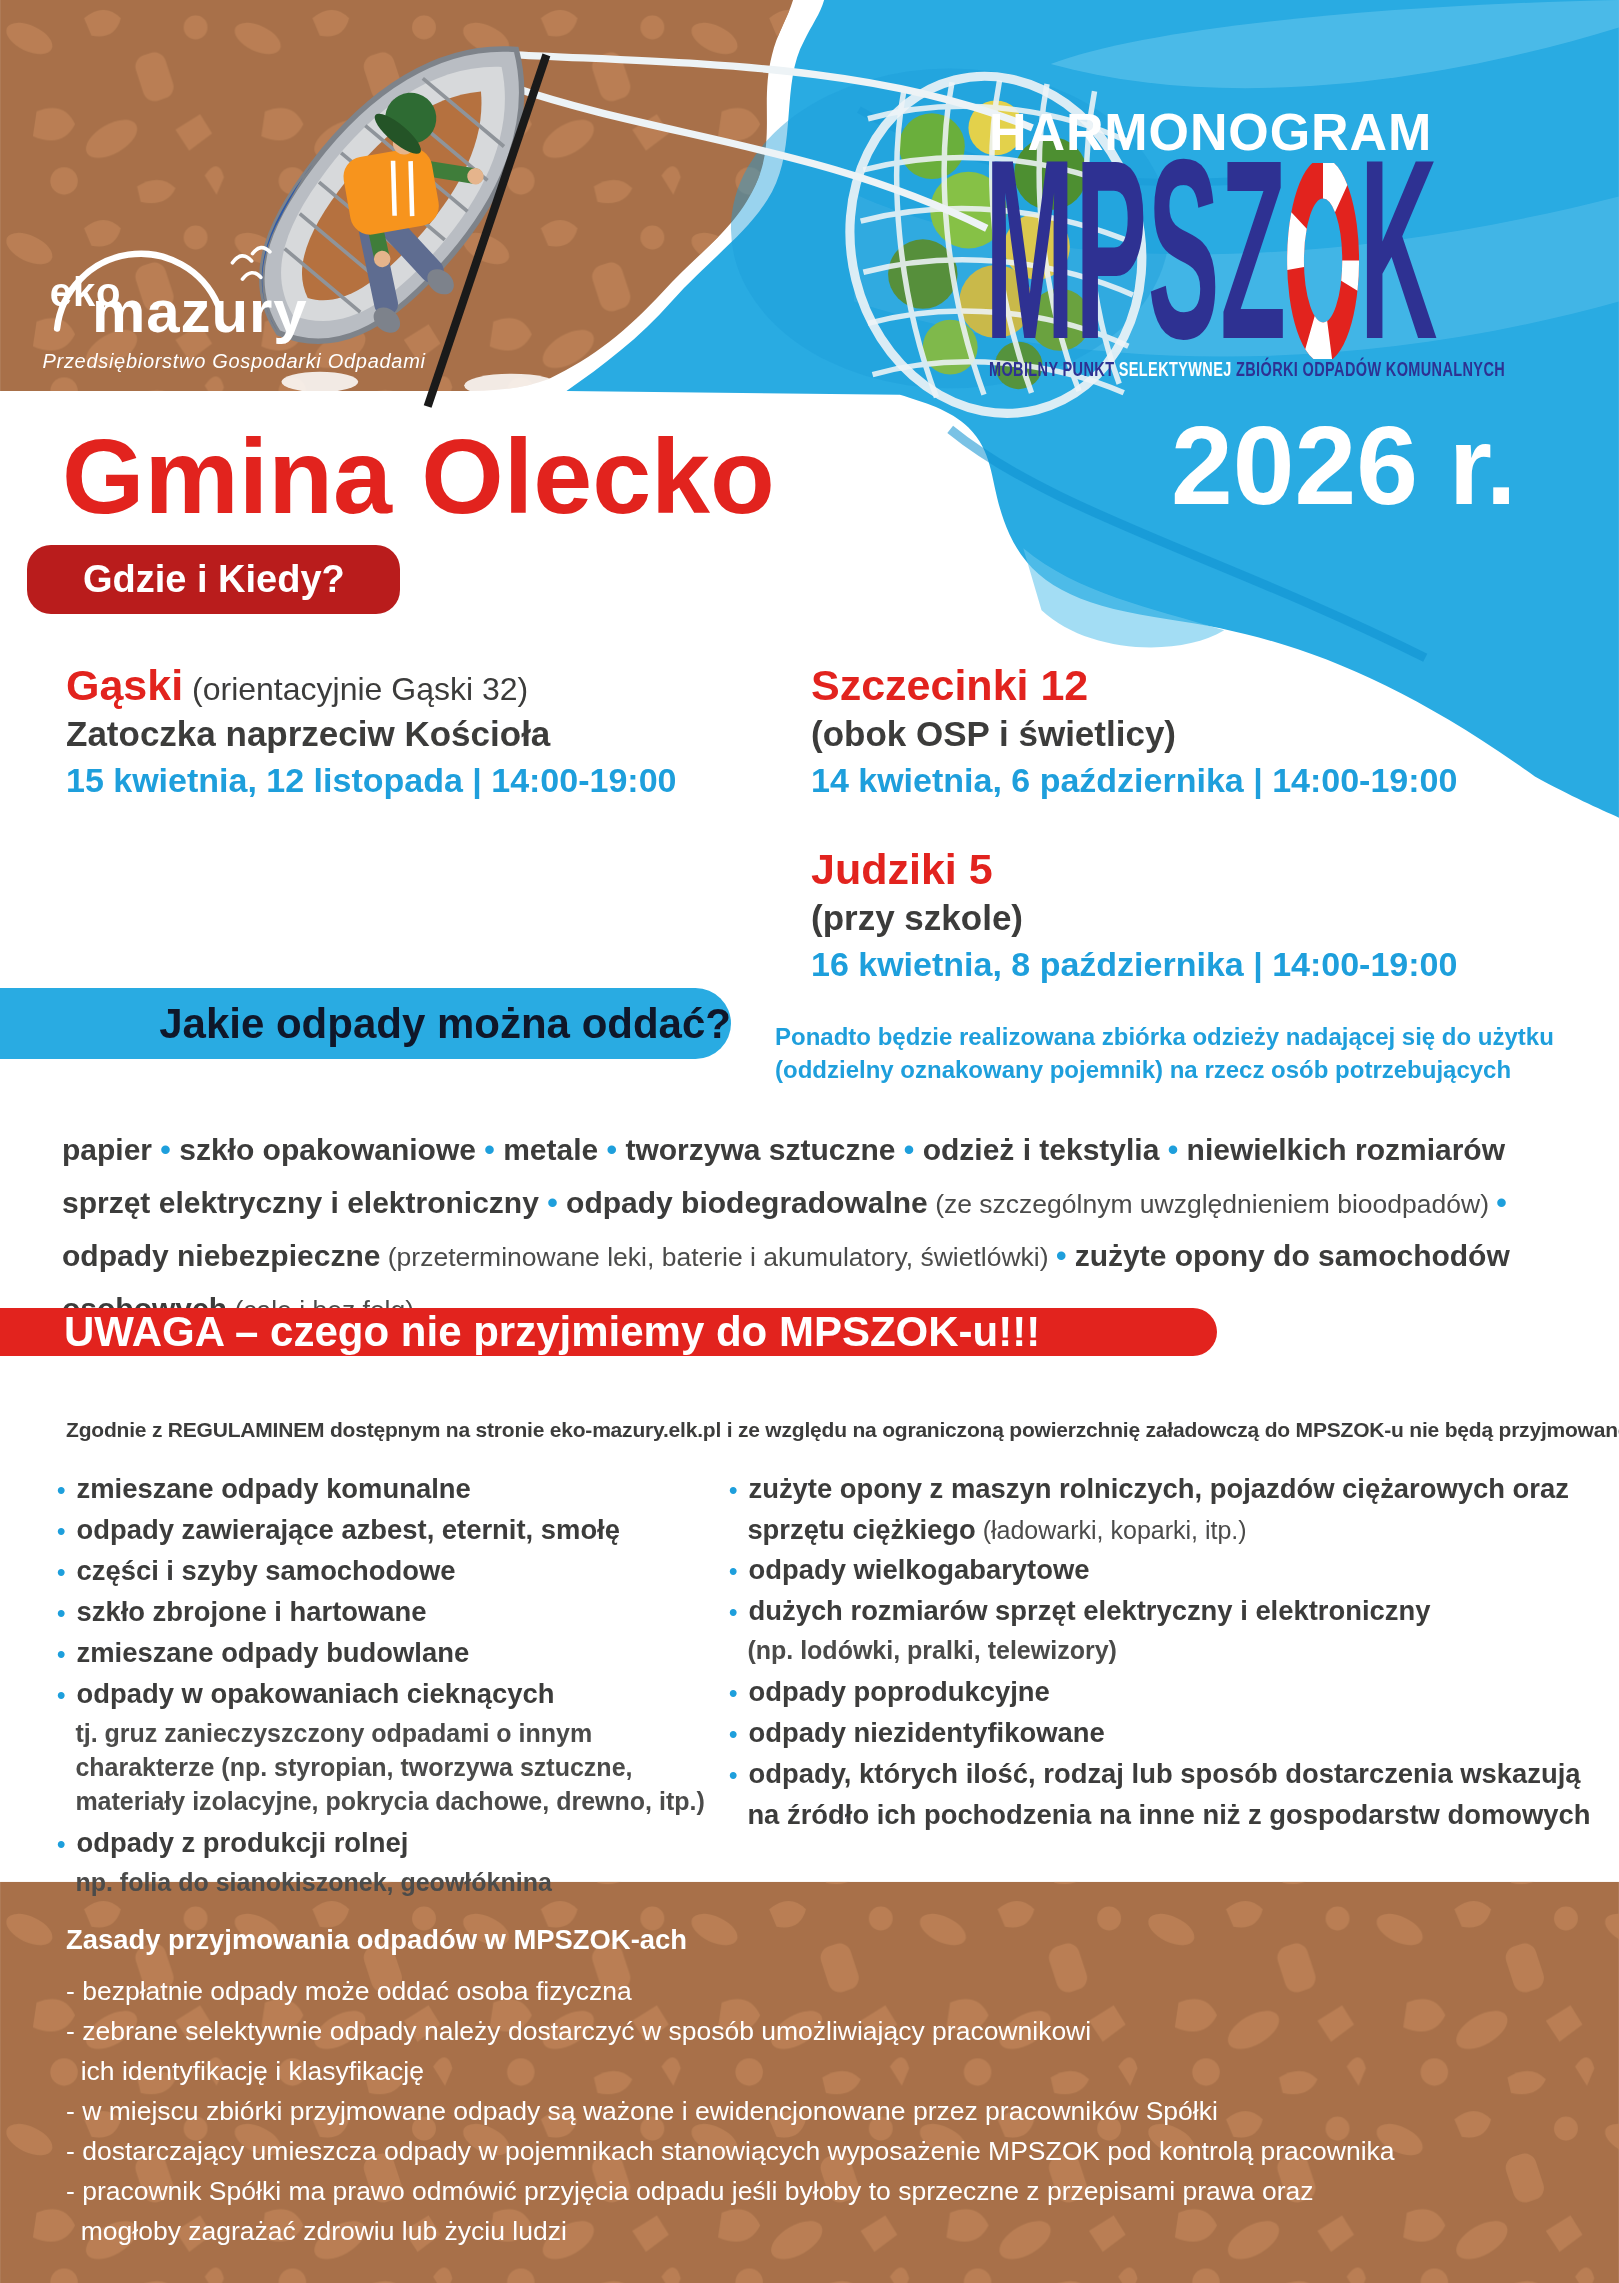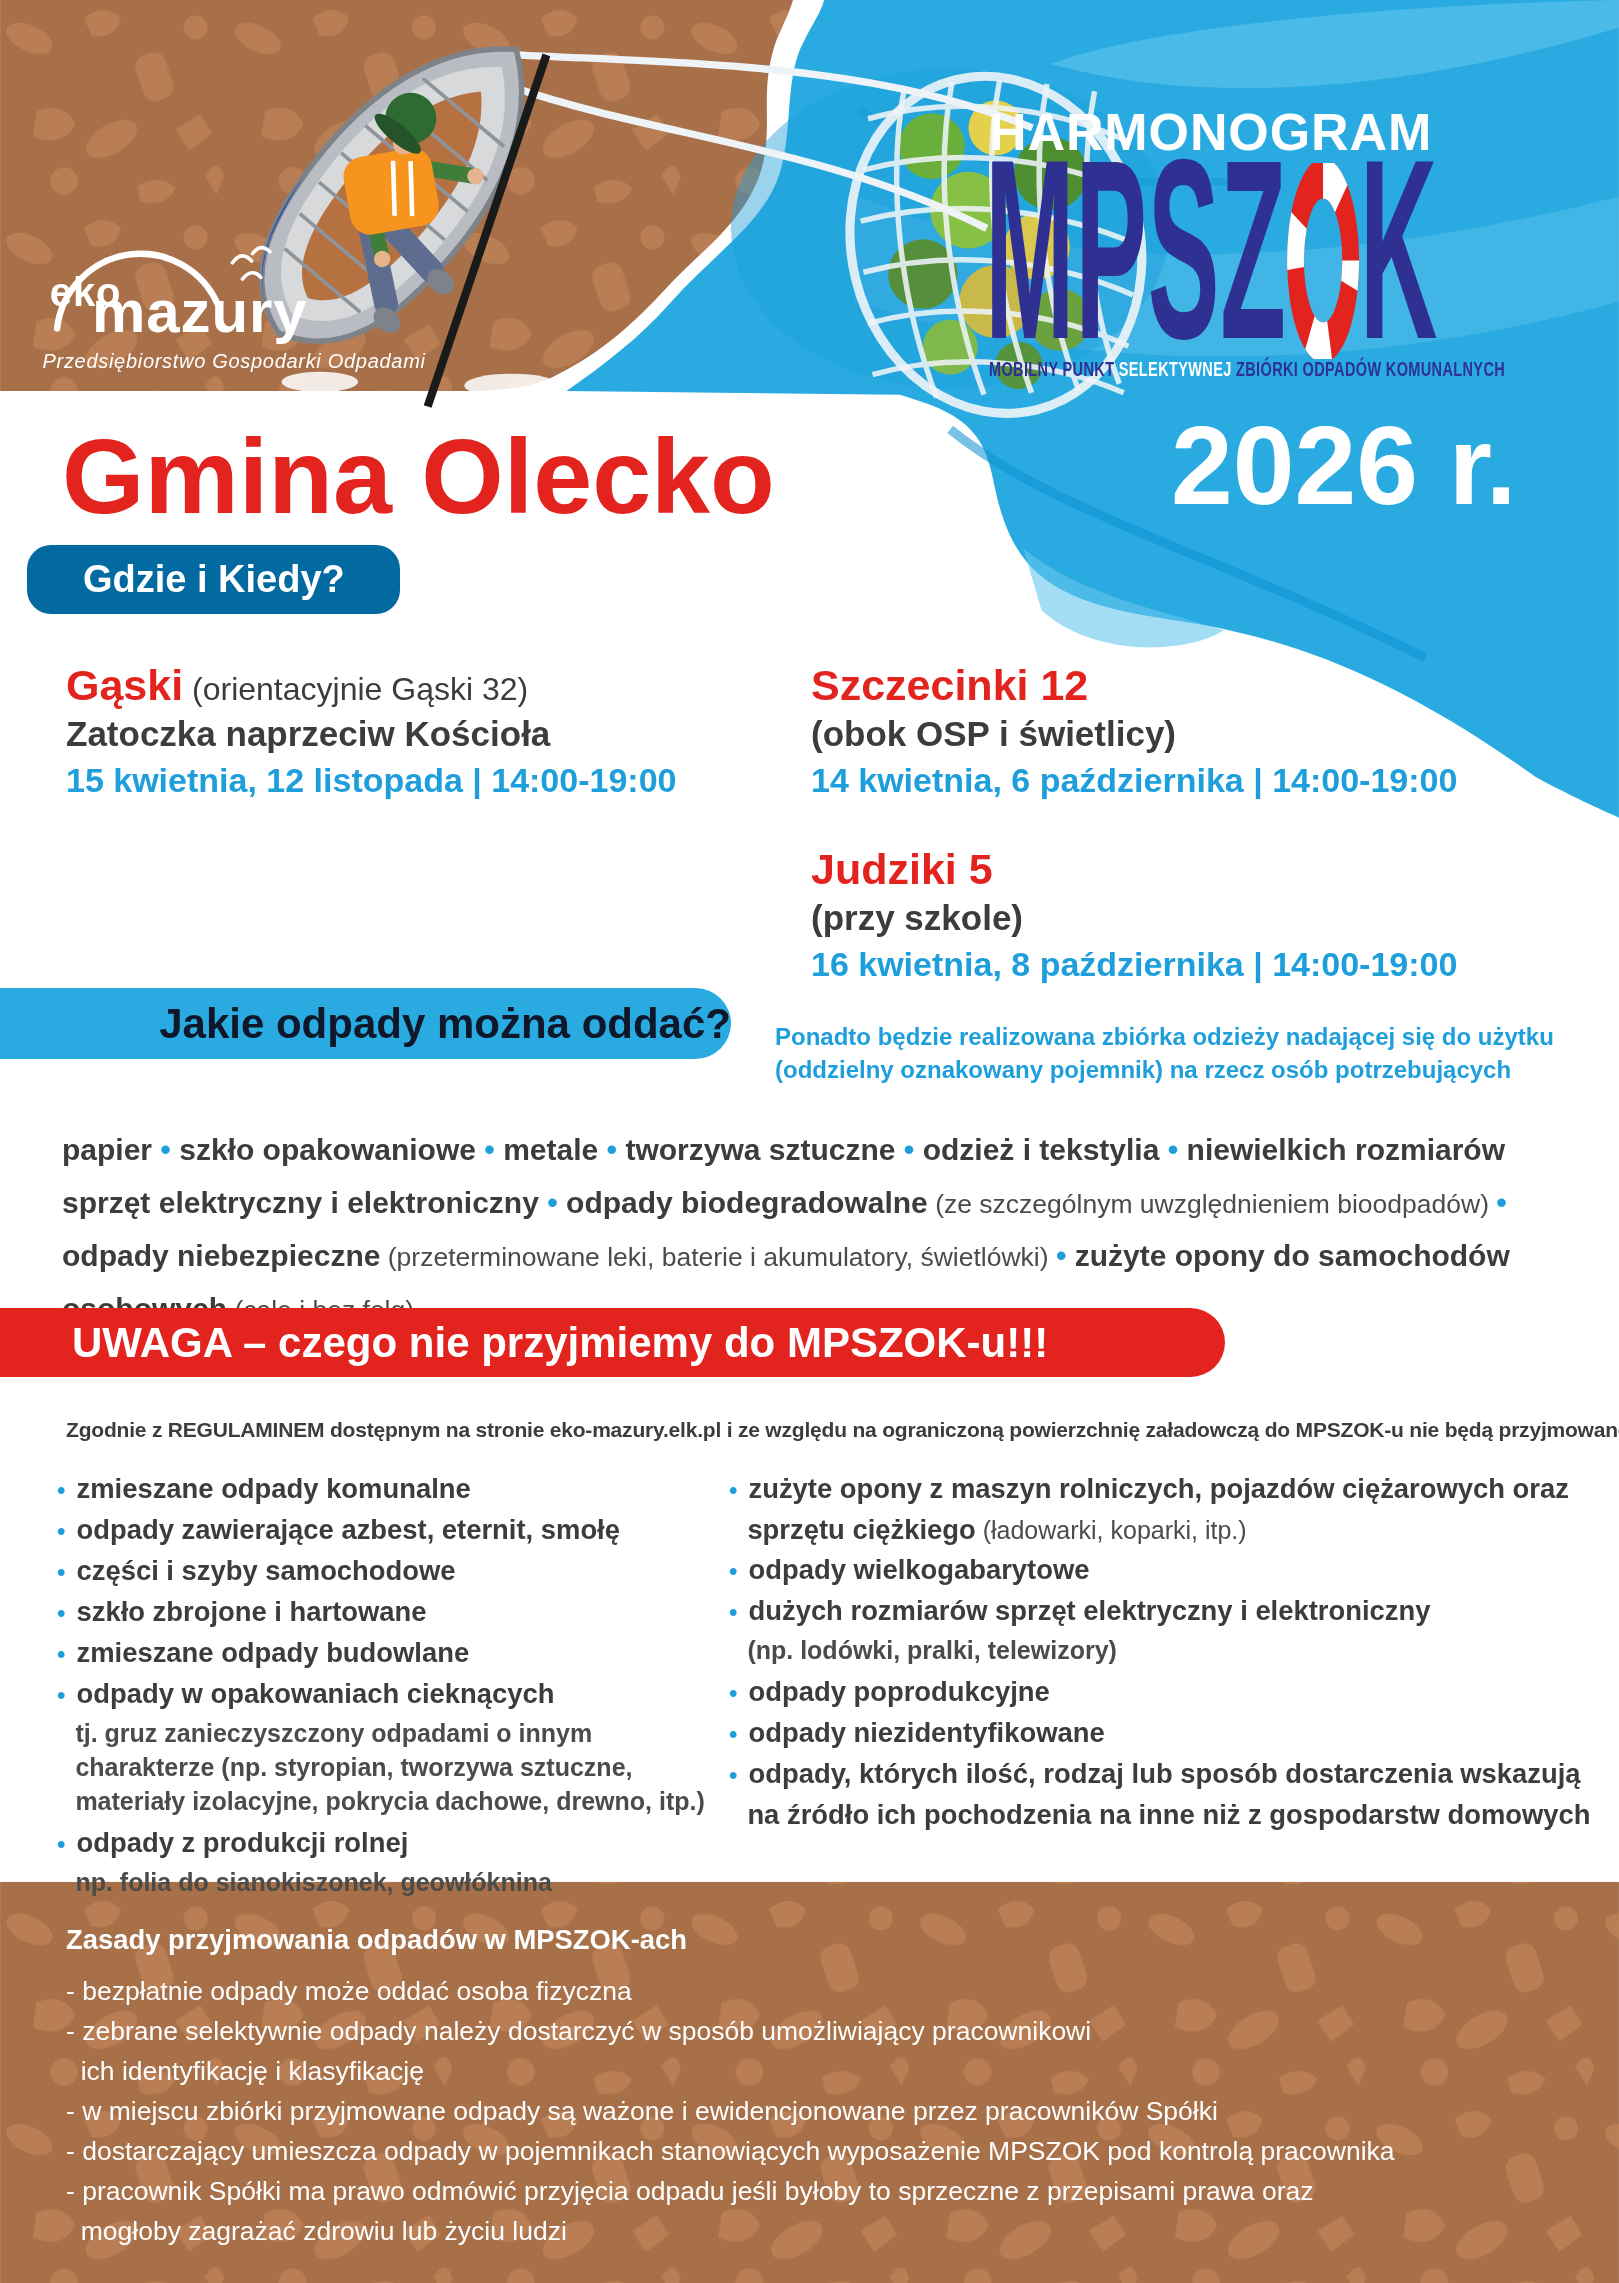--- a/index.html
+++ b/index.html
@@ -20,26 +20,26 @@
   .mpszok{left:985px;top:121px;display:flex;align-items:flex-end;color:#2E3192;font-size:256px;
           font-weight:bold;line-height:1;letter-spacing:1.8px;transform:scaleX(0.42);transform-origin:left top;white-space:nowrap;}
   .mpszok svg{margin-bottom:18.3px;}
   .mpszok-sub{left:989px;top:358px;font-size:19.6px;font-weight:bold;letter-spacing:0.5px;white-space:nowrap;
               transform:scaleX(0.74);transform-origin:left top;}
   .sub-navy{color:#2E3192;} .sub-white{color:#fff;}
   .year{left:1171px;top:411px;font-size:111px;font-weight:bold;color:#fff;line-height:1;white-space:nowrap;}
 
   
   .gmina{left:62px;top:423px;font-size:106px;font-weight:bold;color:#E2231E;line-height:1;white-space:nowrap;}
-  .pill-where{left:27.4px;top:545px;width:373px;height:69px;background:#0369a1;border-radius:24px;
+  .pill-where{left:27.4px;top:545px;width:373px;height:69px;background:#b91c1c;border-radius:24px;
               display:flex;align-items:center;justify-content:center;color:#fff;font-size:38px;font-weight:bold;}
   .pill-accept{left:0;top:988px;width:731px;height:71px;background:#29ABE2;border-radius:0 36px 36px 0;
                display:flex;align-items:center;justify-content:flex-end;color:#0f172a;font-size:42px;font-weight:bold;}
-  .banner-uwaga{left:0;top:1308px;width:1217px;height:69px;background:#E2231E;border-radius:0 35px 35px 0;
-                display:flex;align-items:center;color:#fff;font-size:42px;font-weight:bold;padding-left:8px;}
+  .banner-uwaga{left:0;top:1308px;width:1217px;height:48px;background:#E2231E;border-radius:0 35px 35px 0;
+                display:flex;align-items:center;color:#fff;font-size:42px;font-weight:bold;padding-left:0;}
   .banner-uwaga span{margin-left:64px;}
 
   
   .loc-col{top:660px;}
   .loc-col.left{left:66px;width:740px;}
   .loc-col.right{left:811px;width:804px;}
   .loc{margin-bottom:40px;}
   .loc-name{font-size:43px;font-weight:bold;color:#E2231E;line-height:50px;}
   .loc-suffix{font-size:32px;font-weight:normal;color:#3C3C3B;}
   .loc-addr{font-size:35px;font-weight:bold;color:#3C3C3B;line-height:47px;}

